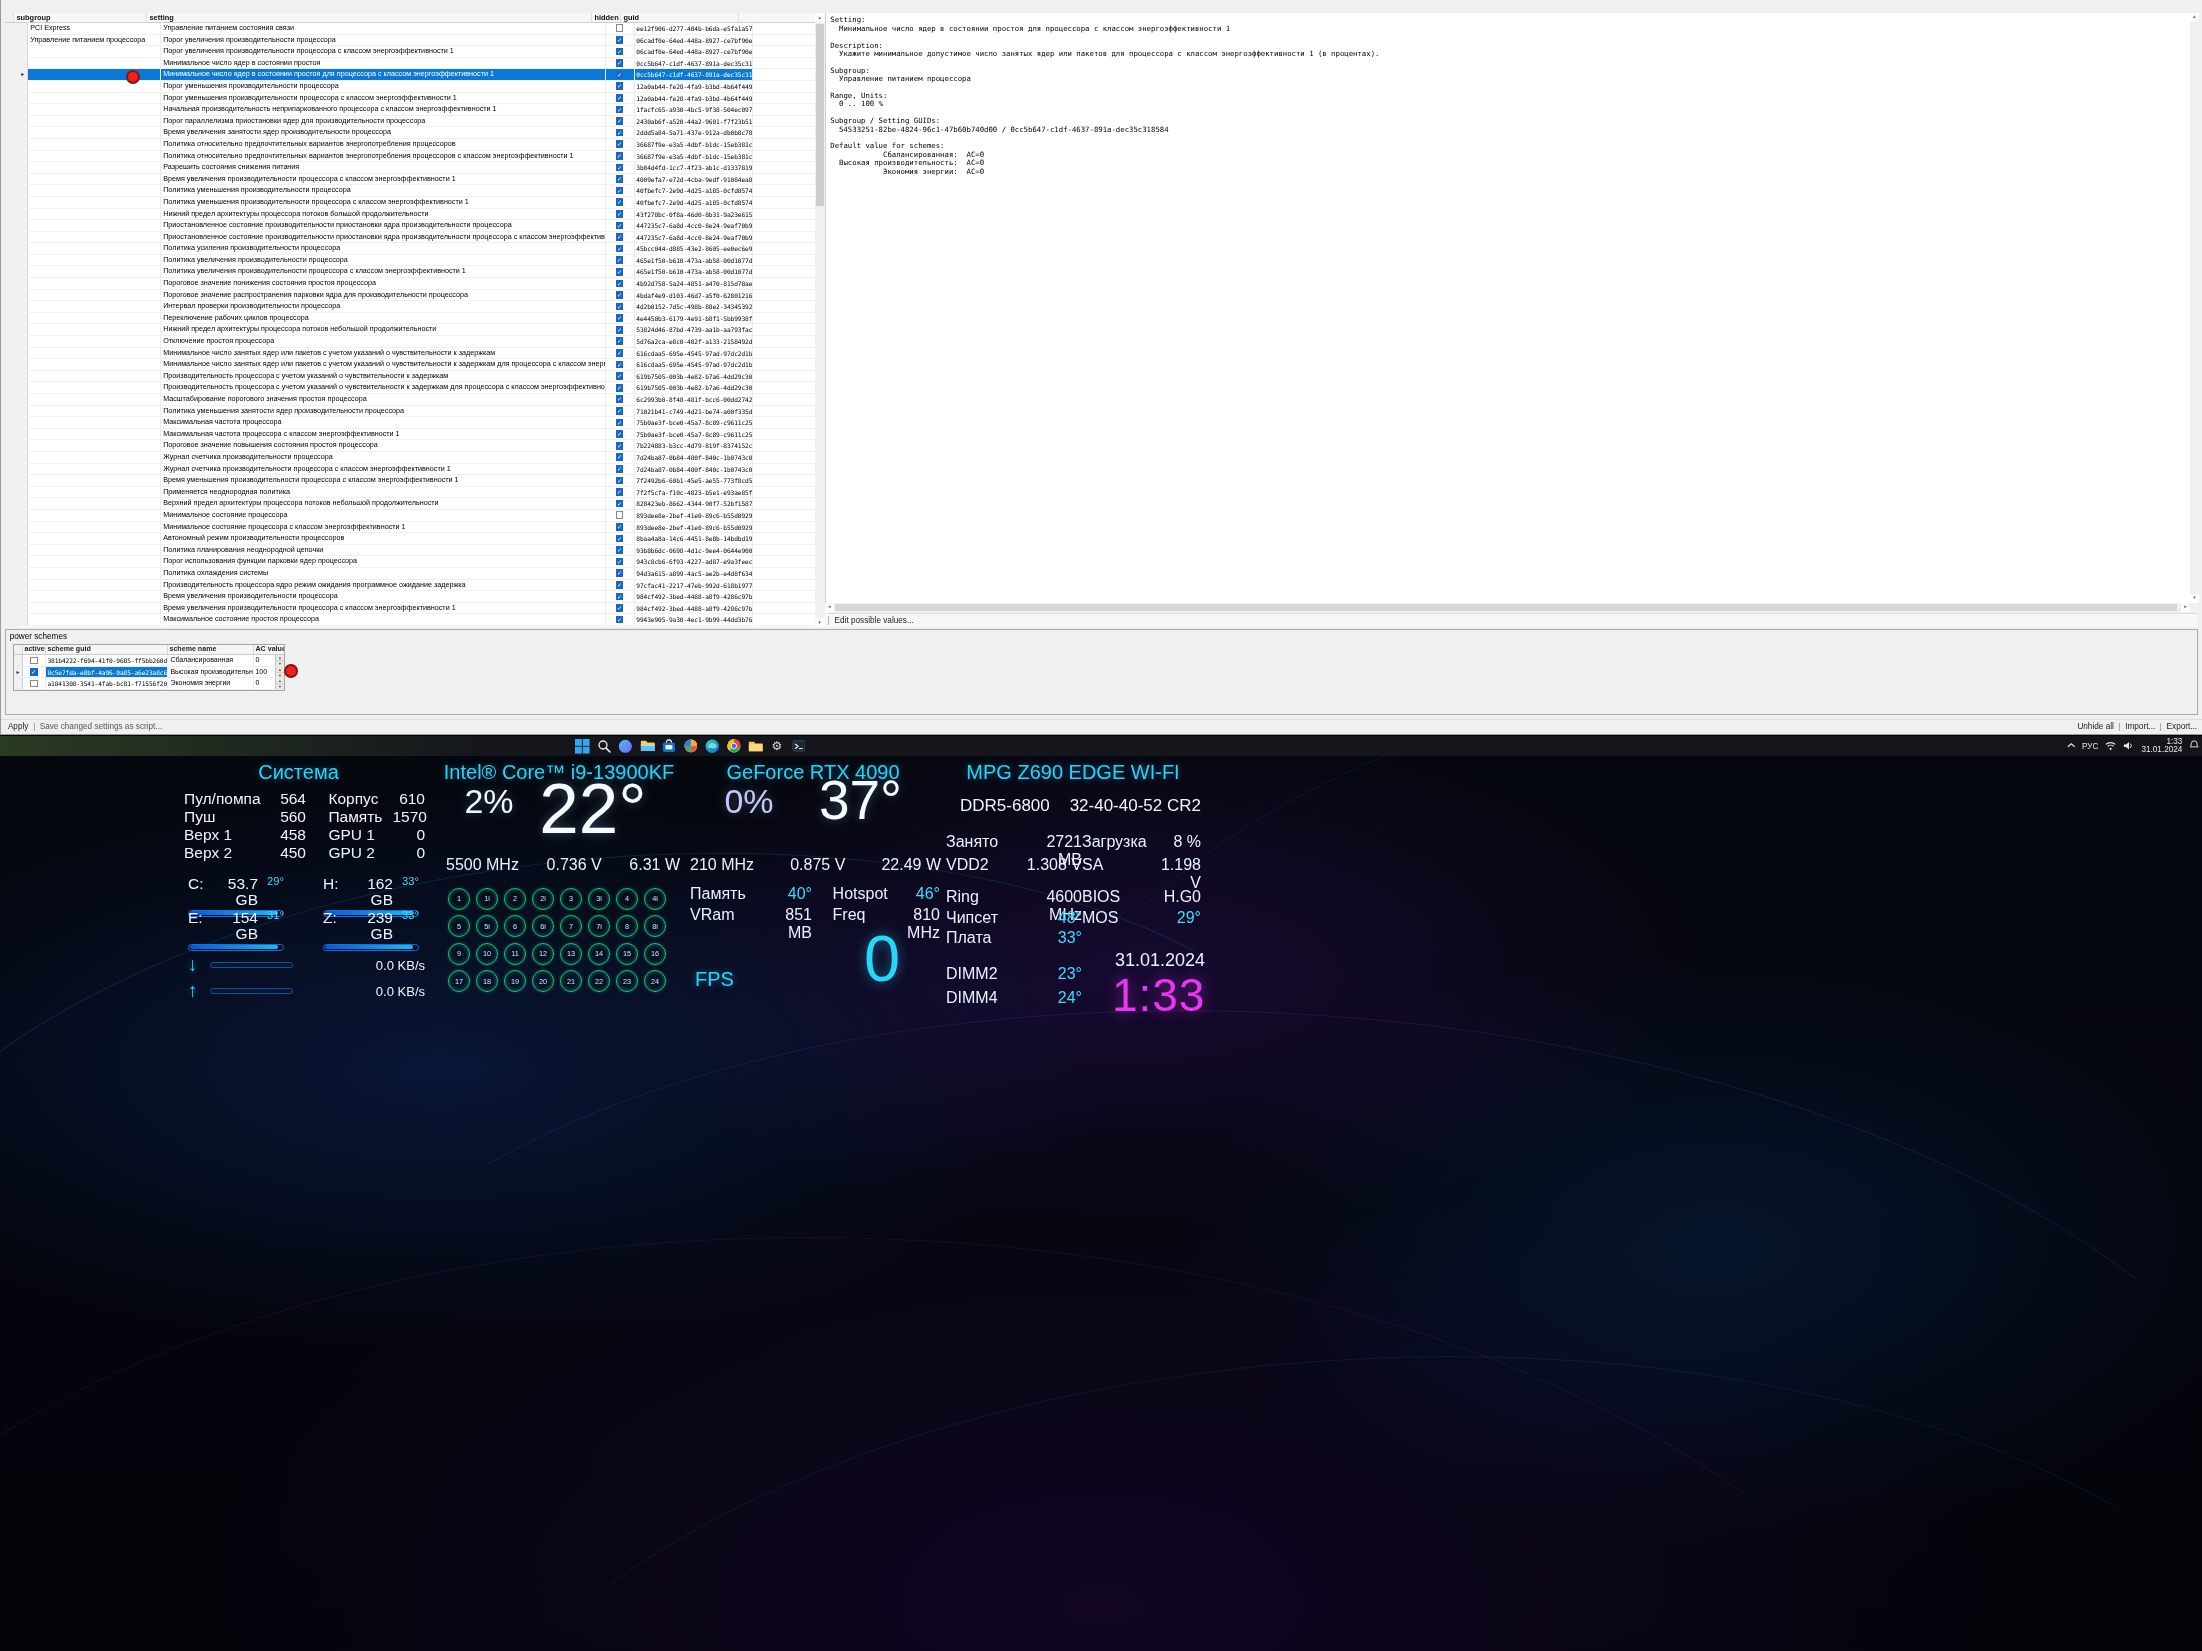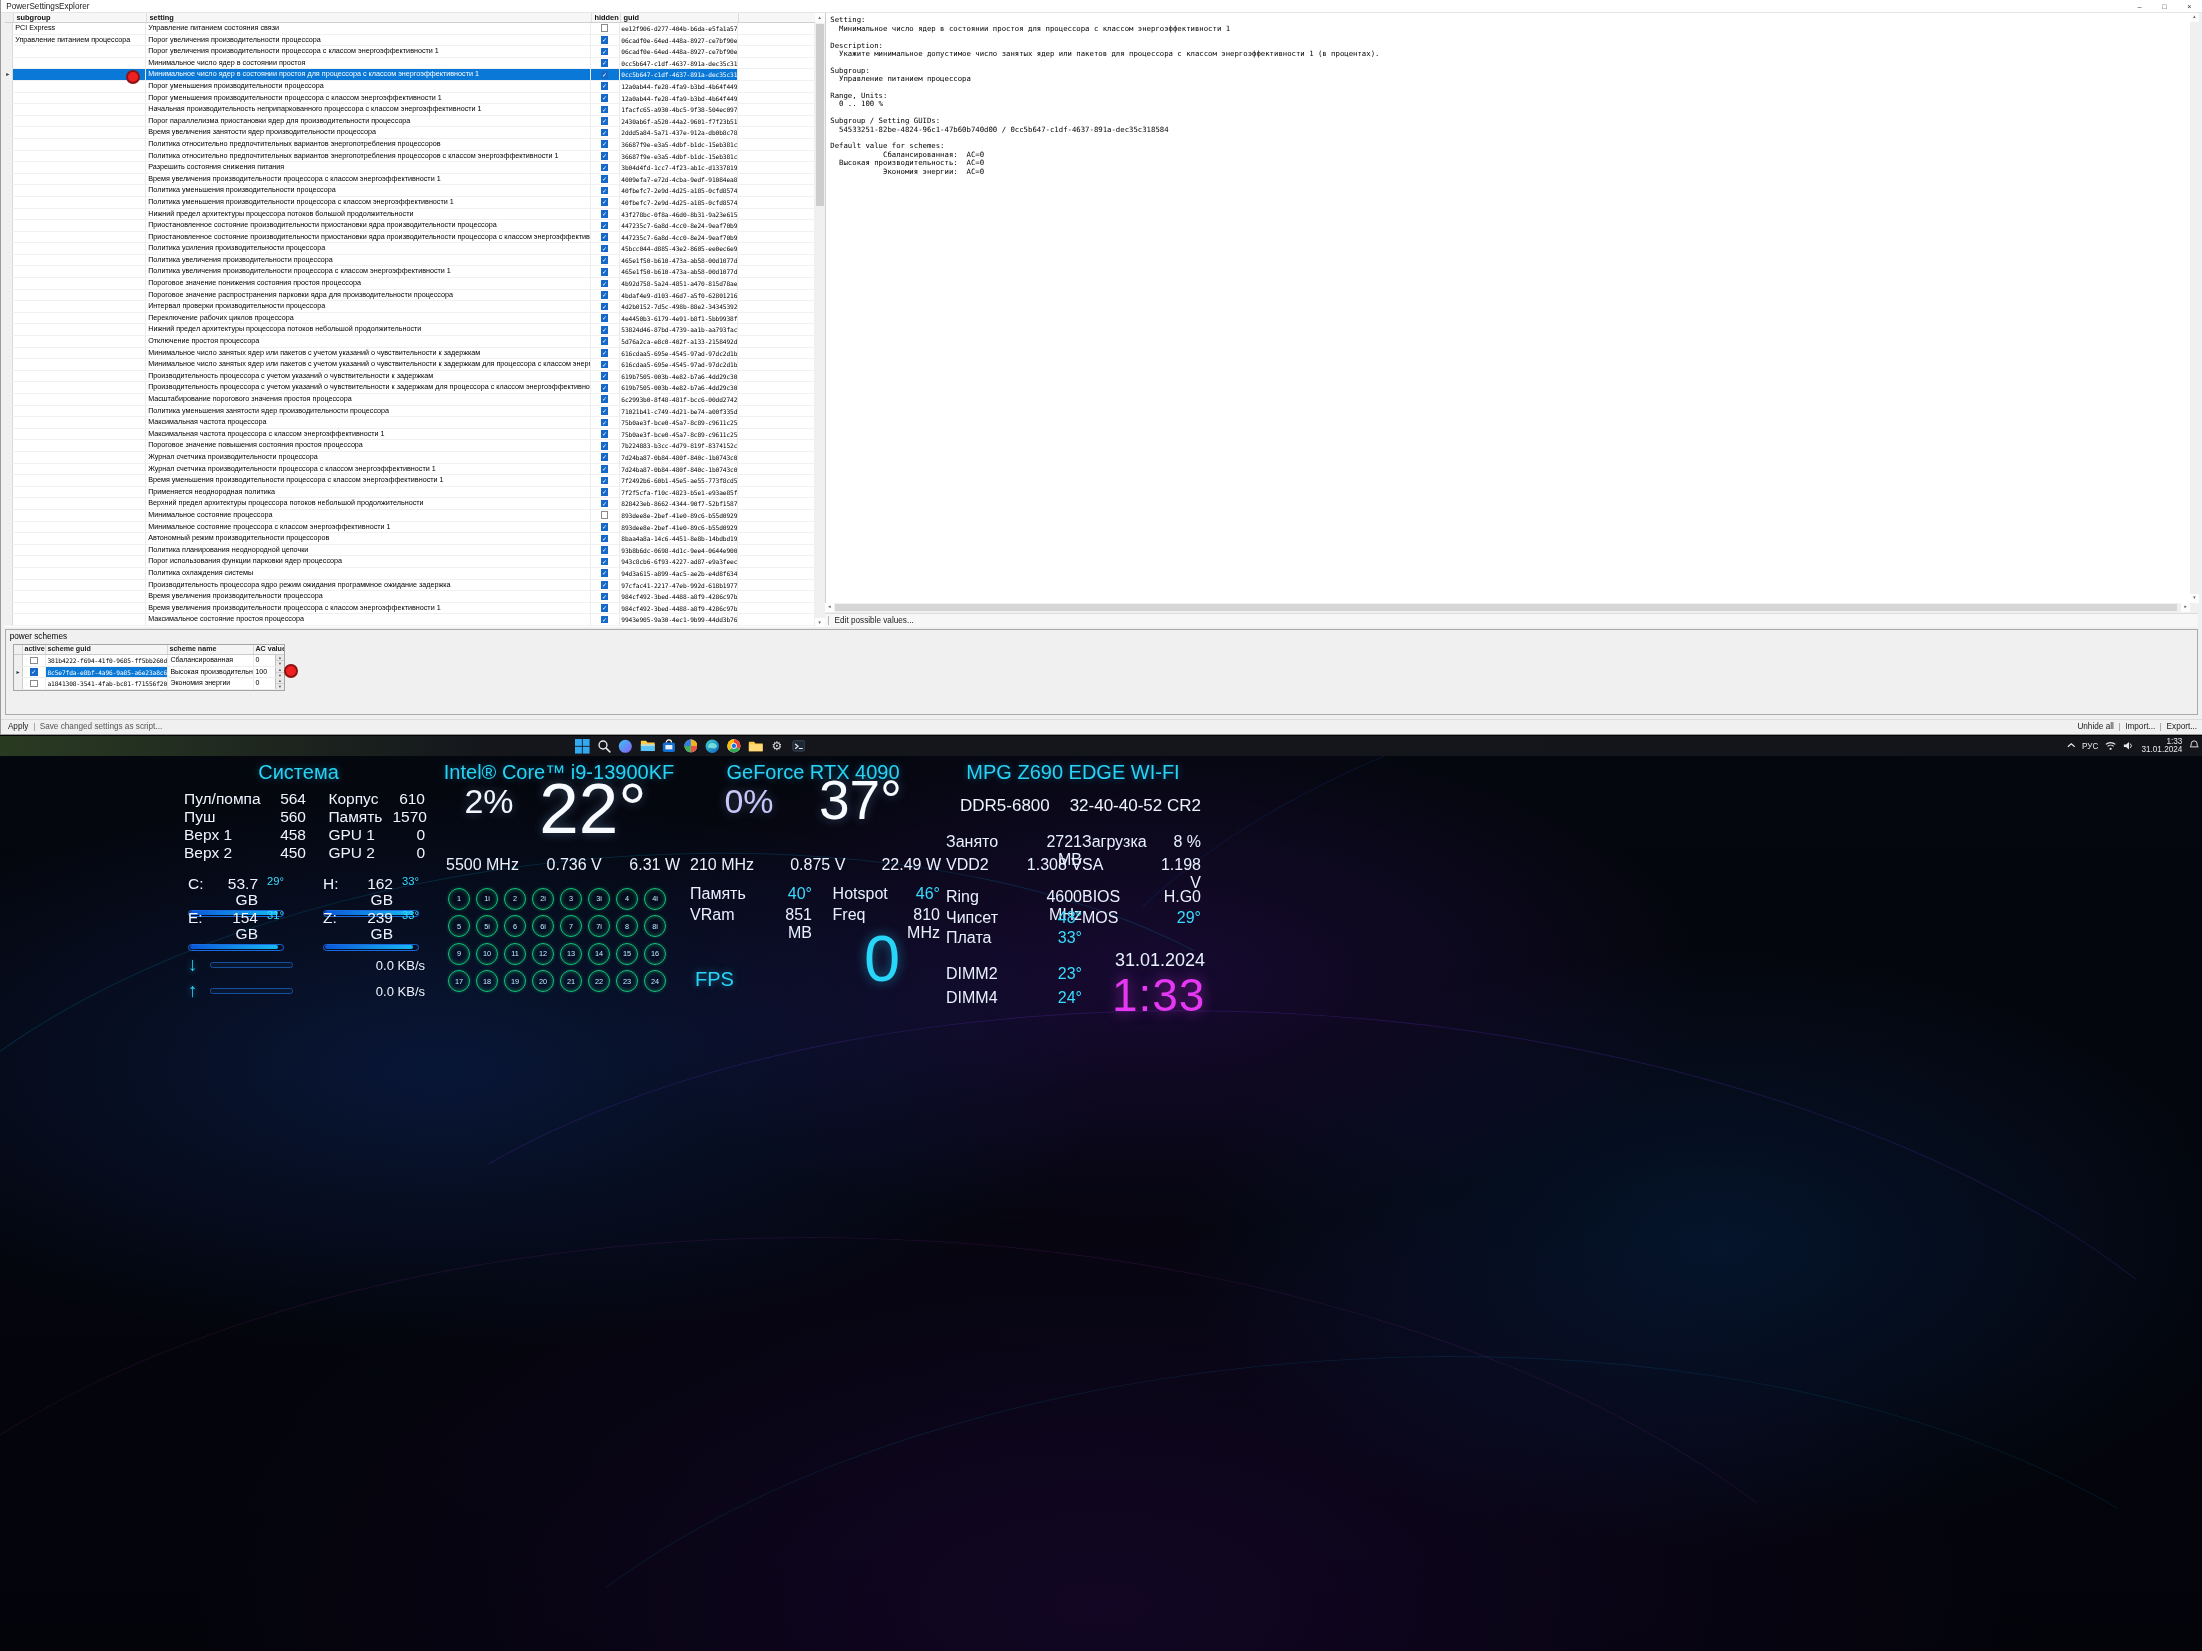--- a/index.html
+++ b/index.html
@@ -10,21 +10,21 @@
 #titlebar{position:absolute;left:0;top:0;width:100%;height:13px;background:#fff;border-bottom:0.9px solid #e5e5e5;display:flex;align-items:center;}
 #title{font-size:8.2px;color:#222;padding-left:5.2px;}
 #win-controls{margin-left:auto;display:flex;height:13px;}
 .wbtn{width:25px;display:flex;align-items:center;justify-content:center;font-size:7.3px;color:#333;}
 
 
 #grid-head{position:absolute;left:4.3px;top:13px;width:810px;height:10.3px;display:flex;background:#f7f7f7;border-bottom:0.9px solid #cfcfcf;font-size:7.4px;font-weight:bold;color:#111;line-height:9.5px;}
 #grid-head>div{border-right:0.9px solid #dedede;padding:0 2.6px;overflow:hidden;white-space:nowrap;}
 .hg{flex:0 0 8.6px;background:#f0f0f0;padding:0!important;}
 .hs{flex:0 0 133px;} .ht{flex:0 0 445px;} .hh{flex:0 0 29px;} .hu{flex:0 0 118px;} .hf{flex:1;border-right:none!important;}
-#grid{position:absolute;left:3px;top:23px;width:810px;height:604px;background:#fff;overflow:hidden;}
+#grid{position:absolute;left:18px;top:23px;width:810px;height:604px;background:#fff;overflow:hidden;}
 .srow{display:flex;height:11.6px;line-height:10.8px;font-size:7.2px;background:#fff;color:#000;}
 .srow>div{border-right:0.9px solid #ececec;border-bottom:0.9px solid #f1f1f1;overflow:hidden;white-space:nowrap;}
 .cg{flex:0 0 8.6px;background:#f0f0f0;border-right:0.9px solid #d9d9d9!important;color:#333;font-size:5.2px;text-align:center;line-height:10.3px;}
 .cs{flex:0 0 133px;padding:0 2.6px;}
 .ct{flex:0 0 445px;padding:0 2.6px;}
 .ch{flex:0 0 29px;display:flex;align-items:center;justify-content:center;}
 .cu{flex:0 0 118px;padding:0 1.7px;font-family:"DejaVu Sans Mono",monospace;font-size:6.2px;letter-spacing:-0.1px;line-height:11.2px;}
 .cf{flex:1;border-right:none!important;}
 .srow.sel .cs,.srow.sel .ct,.srow.sel .ch,.srow.sel .cu{background:#0a78d7;color:#fff;}
 .cb{width:7.7px;height:7.7px;border:0.9px solid #8a8a8a;background:#fff;font-size:6px;line-height:6.9px;color:#fff;text-align:center;display:inline-block;}
@@ -143,28 +143,20 @@
 #gpu-fps{position:absolute;left:839px;top:165px;width:86px;font-size:65px;color:#27d6f8;text-align:center;text-shadow:0 0 12px rgba(39,214,248,.5);}
 #board-ram{position:absolute;left:960px;top:40px;width:241px;display:flex;justify-content:space-between;font-size:17px;}
 #board-info{position:absolute;left:946px;top:77px;width:255px;}
 #board-date{position:absolute;left:1115px;top:194px;font-size:18px;color:#e9f1ff;}
 #board-clock{position:absolute;left:1112px;top:212px;width:103px;font-size:46px;color:#e637f2;letter-spacing:0.9px;text-shadow:0 0 13.8px rgba(230,55,242,.55);}
 </style>
 </head>
 <body>
 
 <div id="app">
-  <div id="titlebar">
-    <span id="title">PowerSettingsExplorer</span>
-    <div id="win-controls">
-      <span class="wbtn">–</span>
-      <span class="wbtn">□</span>
-      <span class="wbtn">×</span>
-    </div>
-  </div>
 
   <div id="grid-head">
     <div class="hg"></div>
     <div class="hs">subgroup</div>
     <div class="ht">setting</div>
     <div class="hh">hidden</div>
     <div class="hu">guid</div>
     <div class="hf"></div>
   </div>
   <div id="grid">

